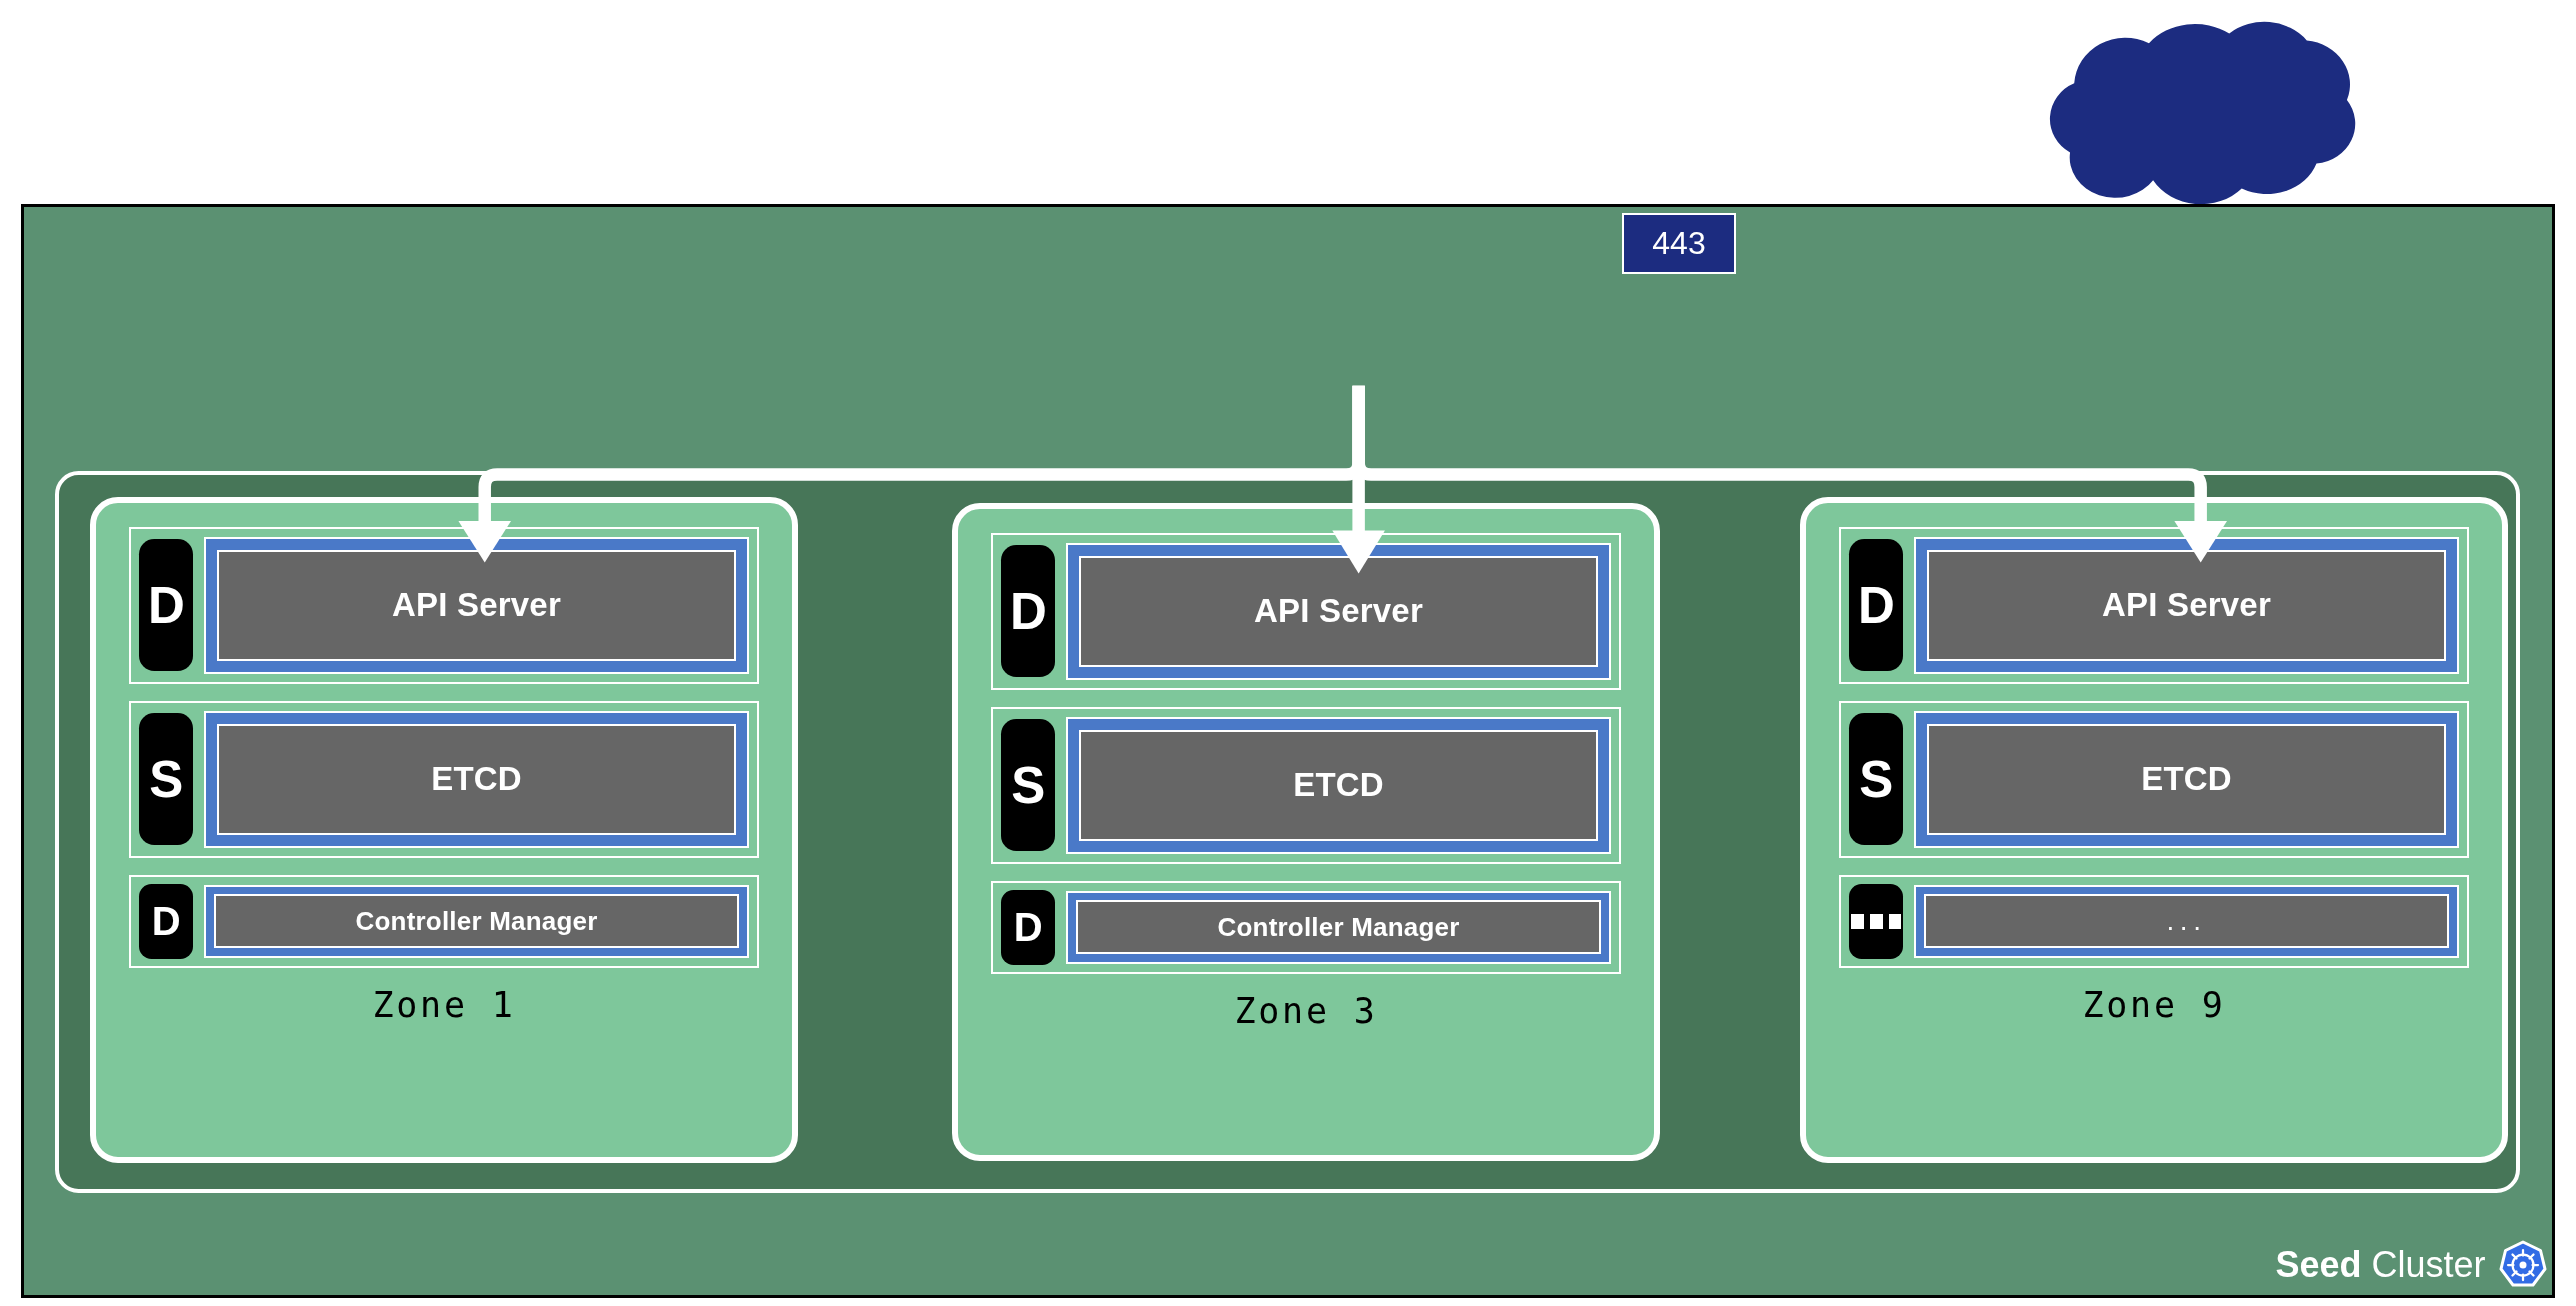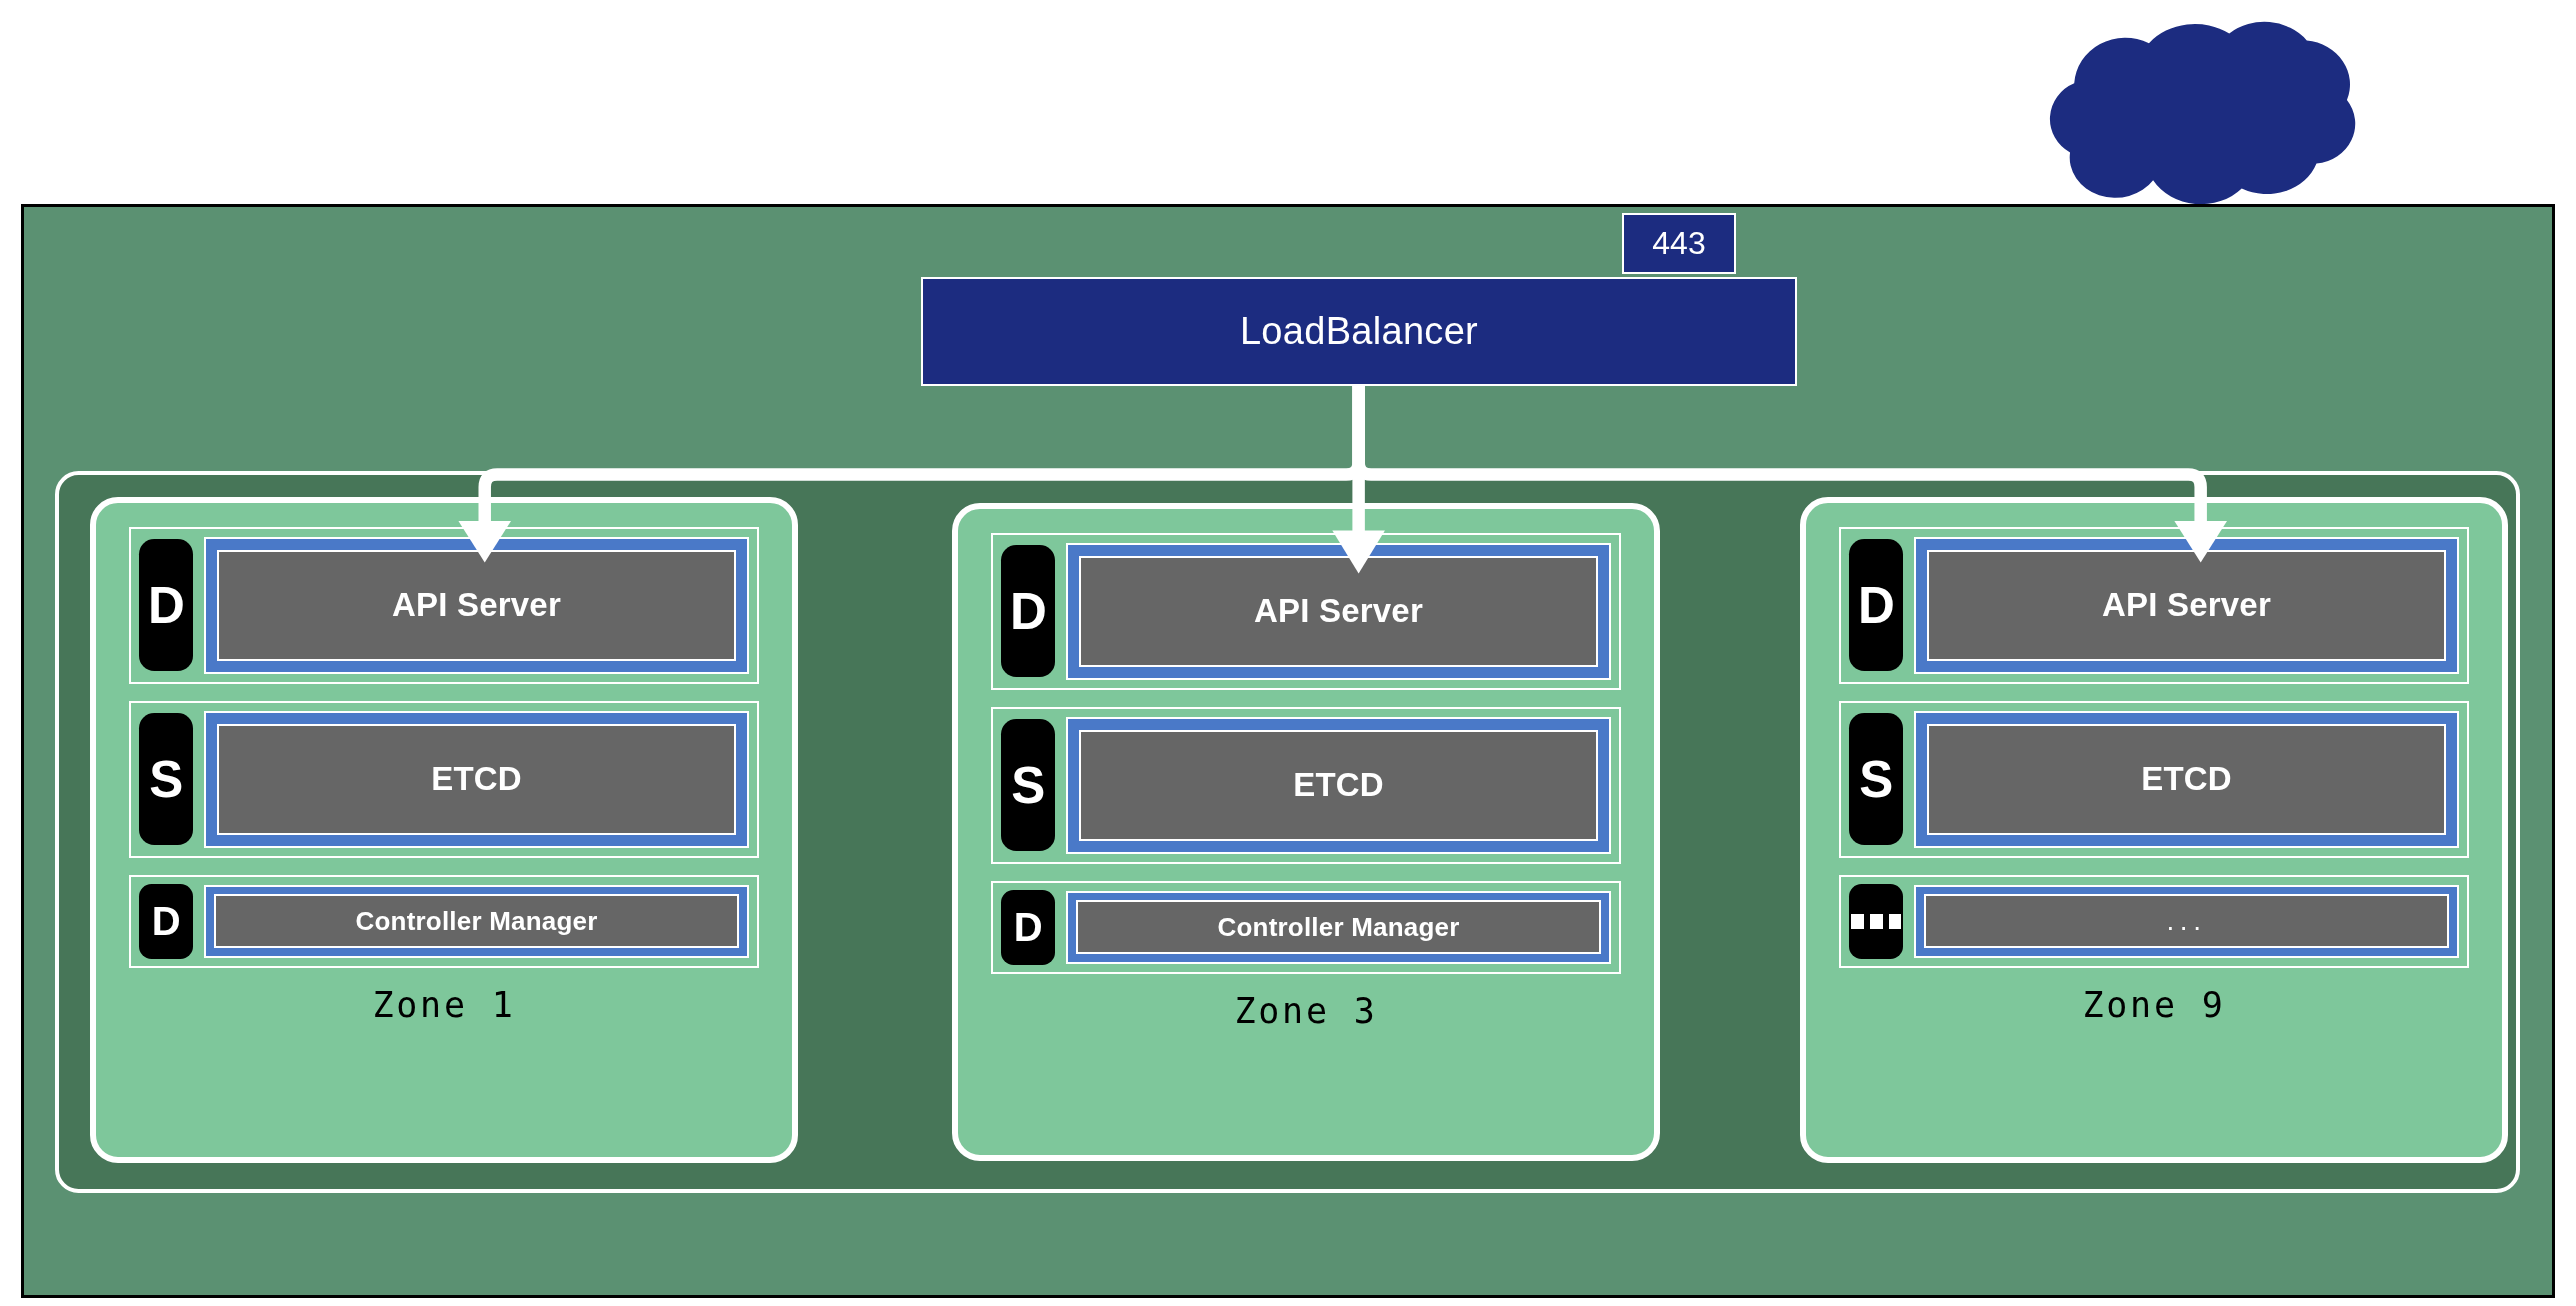--- a/index.html
+++ b/index.html
@@ -227,23 +227,20 @@
       a 76 66 0 0 1 -108 36
       a 80 70 0 0 1 -128 -12
       a 66 58 0 0 1 -120 -40
       z"></path>
   </svg>
 
   <div id="seed-panel"></div>
 
   <div id="zones-wrapper"></div>
 
-  <div id="loadbalancer-box">
-    <span id="loadbalancer-label">LoadBalancer</span>
-  </div>
   <div id="lb-port-chip" class="lb-chip">
     <span>443</span>
   </div>
 
   <svg id="arrows-layer" viewBox="0 0 3720 1887">
 
     <path d="M 1962 557 L 1962 667 Q 1962 685 1944 685 L 718 685 Q 700 685 700 703 L 700 778" fill="none" stroke="#ffffff" stroke-width="18"></path>
     <polygon points="700,812 662,752 738,752" fill="#ffffff"></polygon>
 
     <path d="M 1962 557 L 1962 790" fill="none" stroke="#ffffff" stroke-width="18"></path>
@@ -350,15 +347,35 @@
         </div>
         <div class="blue-shell thin">
           <div class="gray-box short muted">...</div>
         </div>
       </div>
 
     </div>
     <div class="zone-title">Zone 9</div>
   </div>
 
+  <div id="seed-brand">
+    <div id="seed-brand-text">
+      <b>Seed</b><span> Cluster</span>
+    </div>
+    <svg id="kubernetes-icon" viewBox="0 0 100 100">
+      <polygon points="50,4 85,21 94,58 70,90 30,90 6,58 15,21" fill="#326ce5" stroke="#ffffff" stroke-width="6" stroke-linejoin="round"></polygon>
+      <g stroke="#ffffff" stroke-width="4.5" fill="none" stroke-linecap="round">
+        <circle cx="50" cy="50" r="21"></circle>
+        <line x1="50" y1="20" x2="50" y2="31"></line>
+        <line x1="50" y1="69" x2="50" y2="80"></line>
+        <line x1="20" y1="50" x2="31" y2="50"></line>
+        <line x1="69" y1="50" x2="80" y2="50"></line>
+        <line x1="29" y1="29" x2="37" y2="37"></line>
+        <line x1="63" y1="63" x2="71" y2="71"></line>
+        <line x1="71" y1="29" x2="63" y2="37"></line>
+        <line x1="37" y1="63" x2="29" y2="71"></line>
+      </g>
+      <circle cx="50" cy="50" r="7" fill="#ffffff"></circle>
+    </svg>
+  </div>
 
 </div>
 
 
 </body></html>

